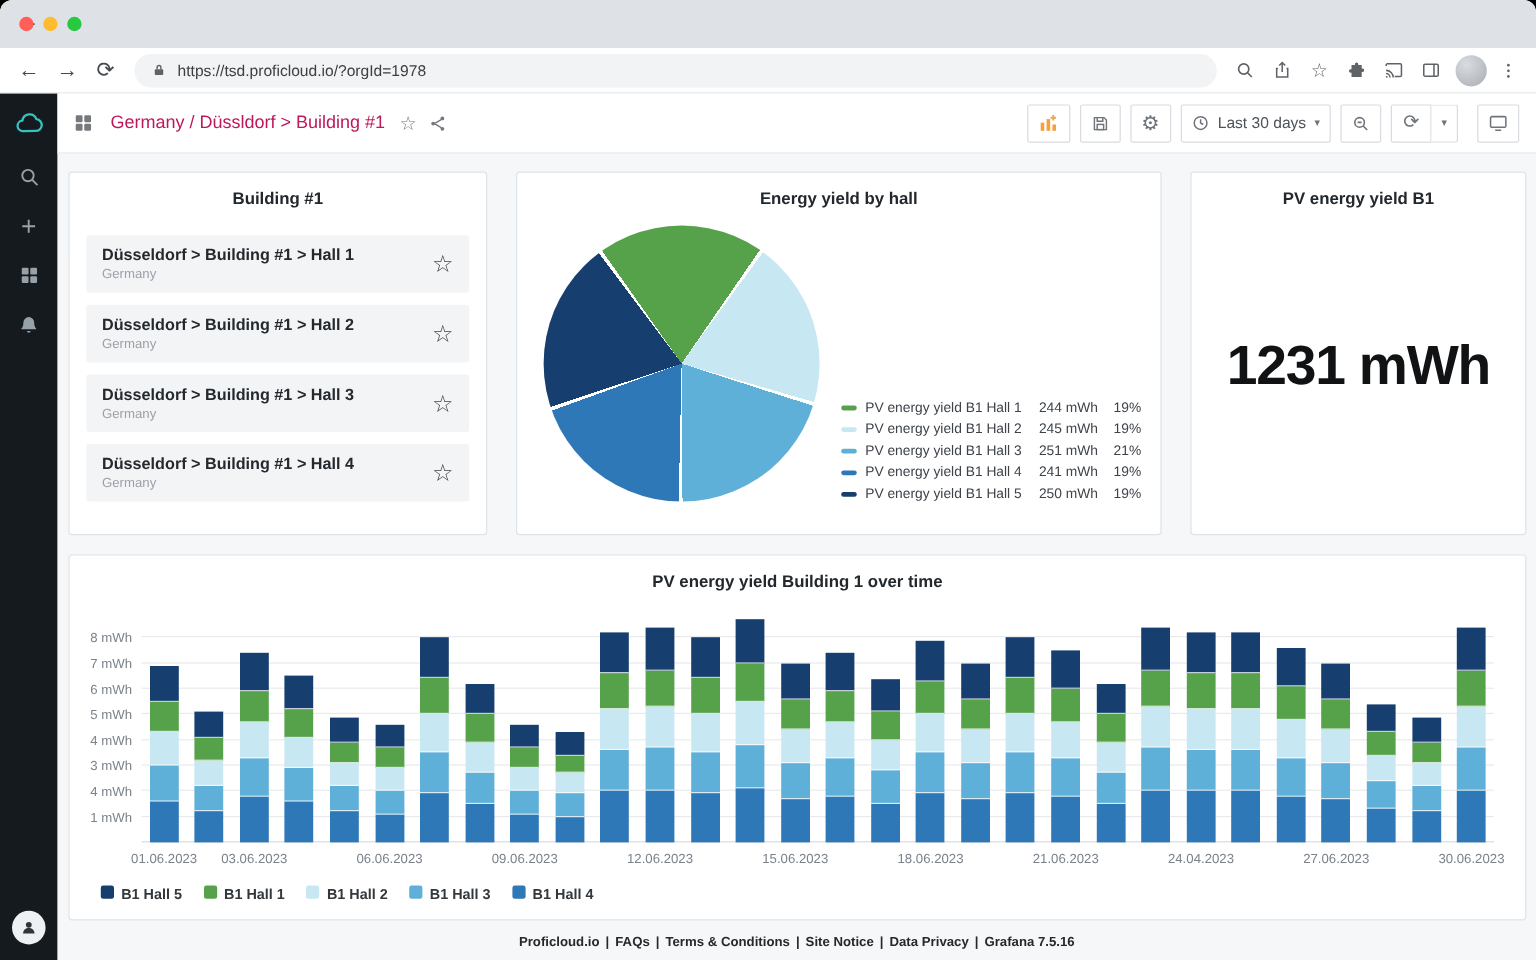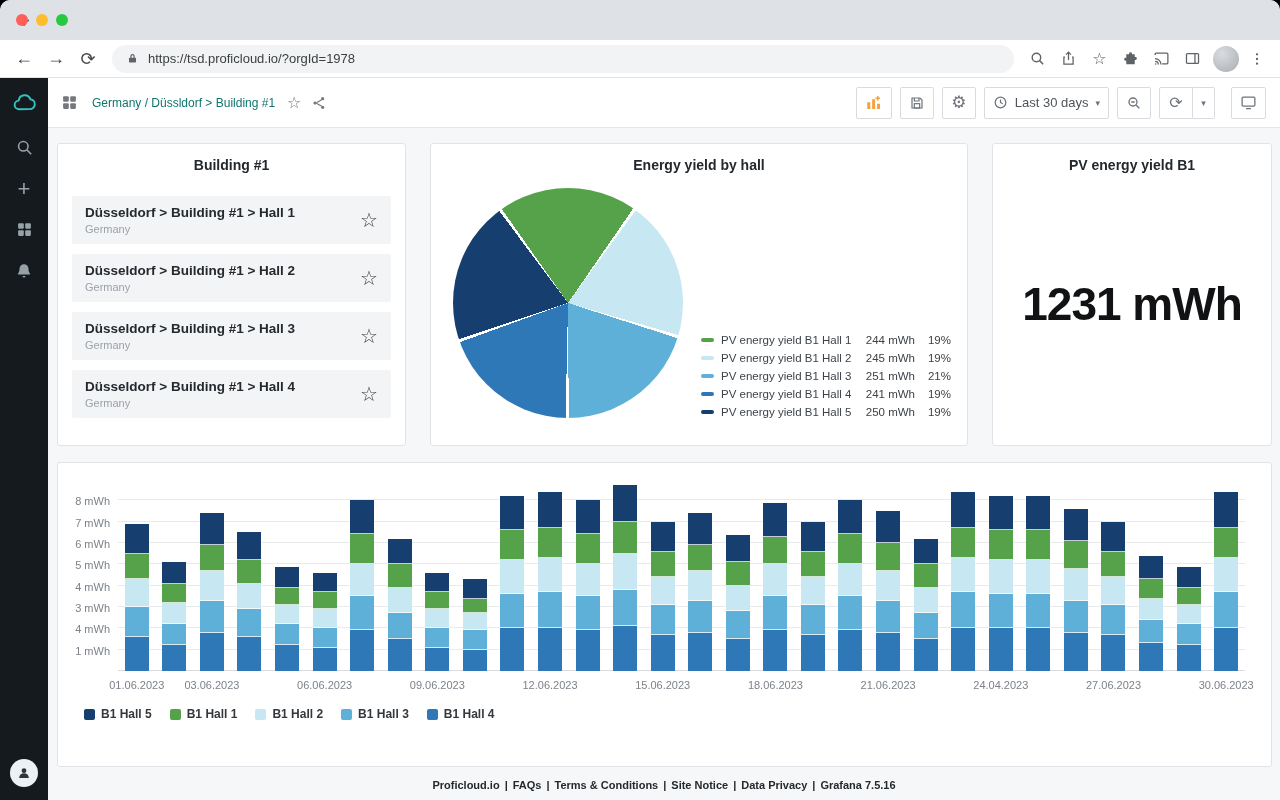--- a/index.html
+++ b/index.html
@@ -42,21 +42,21 @@
                color:#97a1a8; }
   .side-plus { font-size:22px; font-weight:400; }
   .side-bottom { margin-top:auto; margin-bottom:13px; }
   .side-avatar { width:28px; height:28px; border-radius:50%; background:#eef1f3; color:#2f363b;
                  display:flex; align-items:center; justify-content:center; }
 
   .main { flex:1; display:flex; flex-direction:column; min-width:0; background:#f6f7f8; }
   .gf-header { height:50px; background:#fff; border-bottom:1px solid #e4e7ea; display:flex;
                align-items:center; padding:0 14px 0 13px; gap:10px; flex:0 0 auto; }
   .hdr-icon { color:#75797e; display:flex; align-items:center; font-size:17px; }
-  .crumb { font-size:12px; font-weight:500; color:#0f766e; margin:0 2px 0 4px; white-space:nowrap; }
+  .crumb { font-size:15px; font-weight:500; color:#be185d; margin:0 2px 0 4px; white-space:nowrap; }
   .hdr-right { margin-left:auto; display:flex; align-items:center; gap:8px; }
   .gbtn { height:32px; min-width:34px; padding:0 8px; background:#fff; border:1px solid #d8dbdf;
           border-radius:2px; display:flex; align-items:center; justify-content:center; gap:7px;
           color:#6e747a; font-size:13px; font-family:inherit; }
   .caret { font-size:9px; color:#6e747a; }
   .gear-glyph { font-size:17px; line-height:1; }
   .refresh-glyph { font-size:16px; line-height:1; }
   .refresh-group { display:flex; }
   .refresh-group .gbtn:first-child { border-radius:2px 0 0 2px; }
   .refresh-group .gbtn:last-child { border-left:0; border-radius:0 2px 2px 0; min-width:22px; padding:0 5px; }
@@ -100,21 +100,21 @@
           font-size:11px; color:#7b828a; }
   .bars { position:absolute; left:0; right:0; top:0; bottom:0; display:flex; align-items:flex-end; }
   .slot { flex:1; display:flex; justify-content:center; align-items:flex-end; height:100%; }
   .bar { width:64%; display:flex; flex-direction:column-reverse; }
   .seg { width:100%; }
   .seg + .seg { border-bottom:1px solid rgba(255,255,255,.75); }
   .xlabs { position:absolute; top:100%; left:0; right:0; height:26px; }
   .xlab { position:absolute; transform:translateX(-50%); font-size:11px; color:#7b828a;
           top:8px; white-space:nowrap; }
   .bar-legend { display:flex; gap:18px; margin:36px 0 0 12px; align-items:center; padding-left:14px; }
-  .bl-item { display:flex; align-items:center; gap:6px; font-size:12px; color:#33383d; font-weight:700; }
+  .bl-item { display:flex; gap:6px; font-size:12px; color:#33383d; font-weight:700; }
   .bl-sq { width:11px; height:11px; border-radius:2px; }
 
   .footer { flex:0 0 auto; text-align:center; padding:7px 0 9px; font-size:11px; color:#24292e;
             font-weight:600; }
   .footer a { color:#24292e; text-decoration:none; }
   .f-sep { margin:0 5px; color:#24292e; }
 </style>
 </head>
 <body>
 
@@ -372,20 +372,21 @@
           <div class="panel p-stat">
             <div class="panel-title">PV energy yield B1</div>
             <div class="stat-wrap">
               <div class="stat-val">1231 mWh</div>
             </div>
           </div>
 
         </div>
 
         <div class="panel p-bars">
+          <div class="panel-title">PV energy yield Building 1 over time</div>
           <div class="chart">
             <div class="xlabs">
                 <div class="xlab" style="left: 1.66667%;">01.06.2023</div>
                 <div class="xlab" style="left: 8.33333%;">03.06.2023</div>
                 <div class="xlab" style="left: 18.3333%;">06.06.2023</div>
                 <div class="xlab" style="left: 28.3333%;">09.06.2023</div>
                 <div class="xlab" style="left: 38.3333%;">12.06.2023</div>
                 <div class="xlab" style="left: 48.3333%;">15.06.2023</div>
                 <div class="xlab" style="left: 58.3333%;">18.06.2023</div>
                 <div class="xlab" style="left: 68.3333%;">21.06.2023</div>

